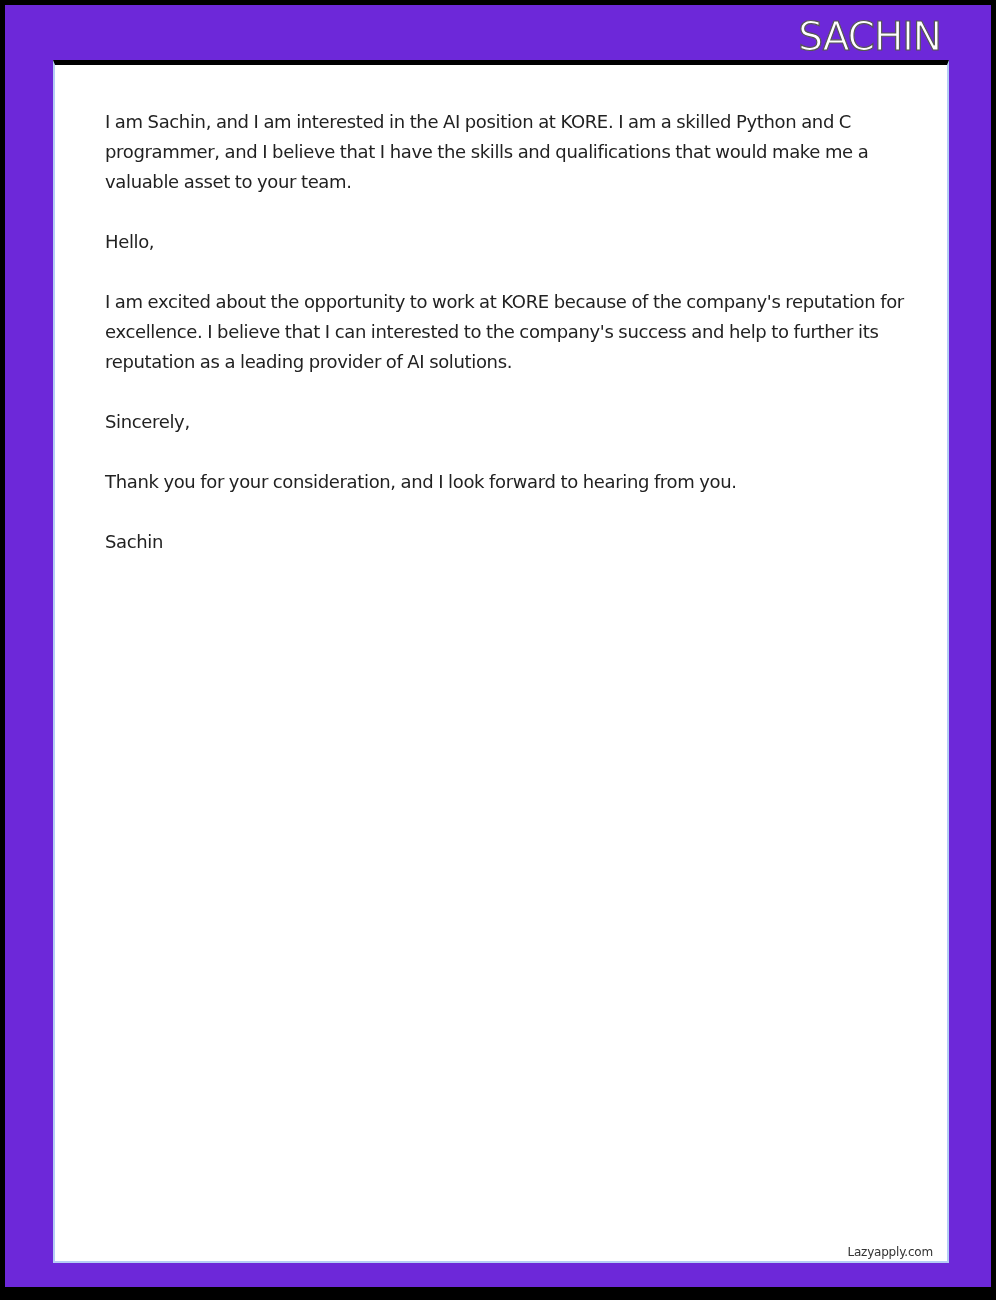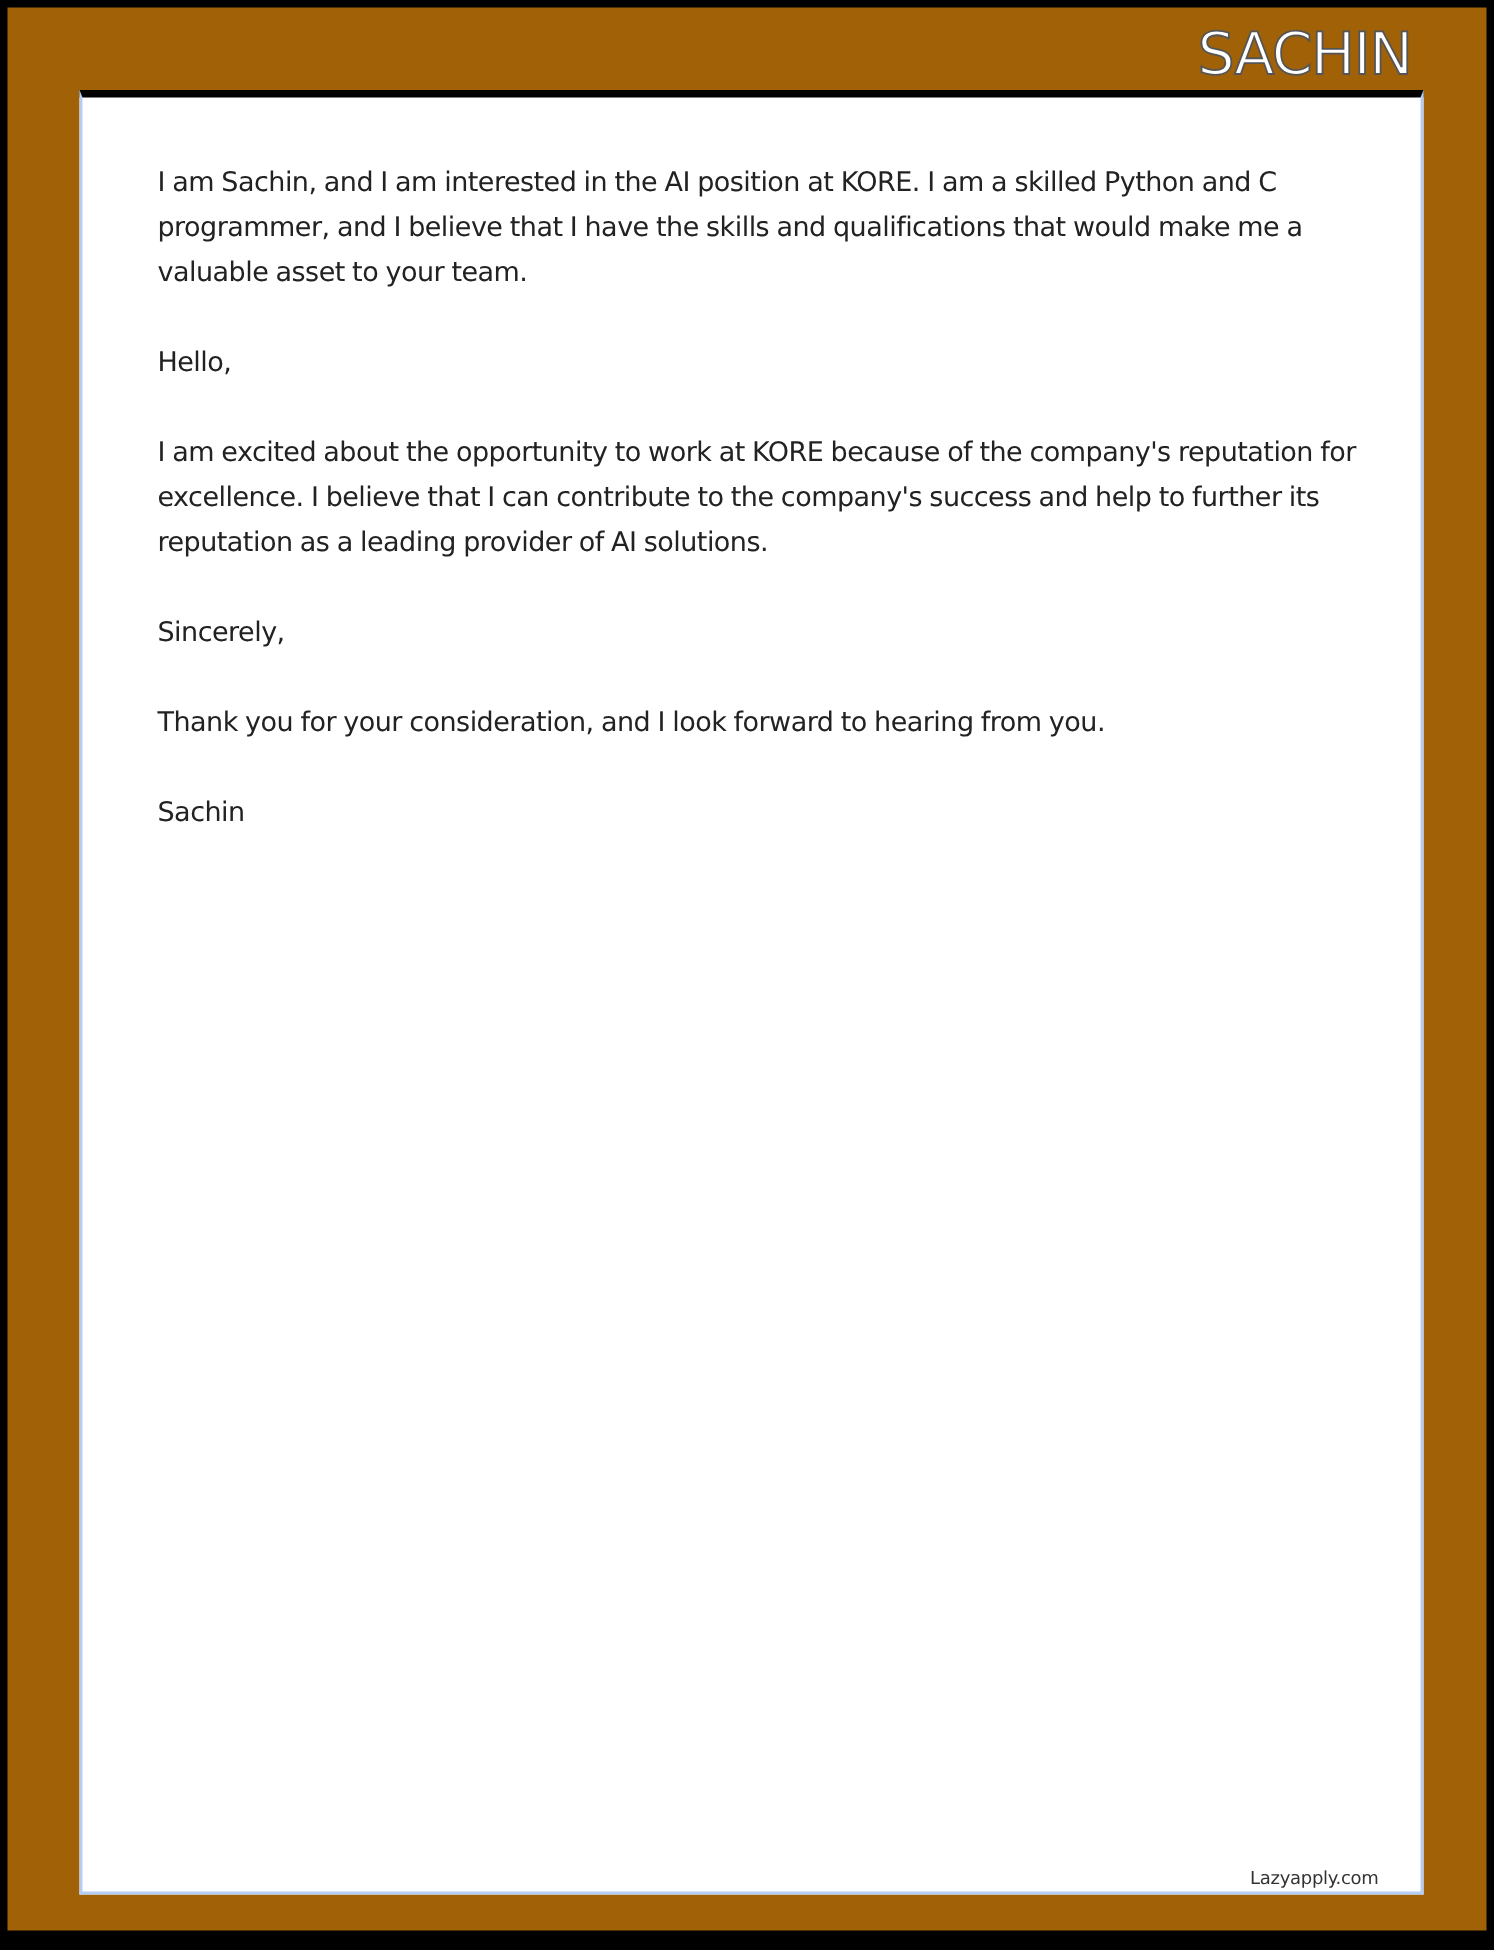--- a/index.html
+++ b/index.html
@@ -8,21 +8,21 @@
       height: 1300px;
       position: relative;
       overflow: hidden;
       background: #000;
       font-family: "DejaVu Sans", sans-serif;
     }
     .frame {
       position: absolute;
       left: 5px; top: 5px;
       width: 986px; height: 1282px;
-      background: #a16207;
+      background: #6d28d9;
     }
     .name-header {
       position: absolute;
       right: 50px;
       top: 12px;
       font-family: "DejaVu Sans", sans-serif;
       font-size: 39px;
       letter-spacing: -1px;
       color: #ffffff;
       -webkit-text-stroke: 1.2px #555;
@@ -55,38 +55,38 @@
     .letter p { margin: 0 0 30px 0; }
     .letter p.sig { margin-bottom: 10px; }
     .date {
       color: #2f8fe0;
       font-size: 18px;
       line-height: 30px;
       margin: 0;
     }
     .footer-brand {
       position: absolute;
-      right: 28px;
+      right: 14px;
       bottom: 2px;
       font-size: 12px;
       color: #333;
       letter-spacing: -0.2px;
       margin-top: 20px;
     }
   </style>
 </head>
 <body>
 
 <div class="frame">
   <div class="name-header">SACHIN</div>
 
   <div class="card">
     <div class="letter">
       <p>I am Sachin, and I am interested in the AI position at KORE. I am a skilled Python and C programmer, and I believe that I have the skills and qualifications that would make me a valuable asset to your team.</p>
       <p>Hello,</p>
-      <p>I am excited about the opportunity to work at KORE because of the company's reputation for excellence. I believe that I can contribute to the company's success and help to further its reputation as a leading provider of AI solutions.</p>
+      <p>I am excited about the opportunity to work at KORE because of the company's reputation for excellence. I believe that I can interested to the company's success and help to further its reputation as a leading provider of AI solutions.</p>
       <p>Sincerely,</p>
       <p>Thank you for your consideration, and I look forward to hearing from you.</p>
       <p class="sig">Sachin</p>
     </div>
     <div class="footer-brand">Lazyapply.com</div>
   </div>
 </div>
 
 </body></html>

